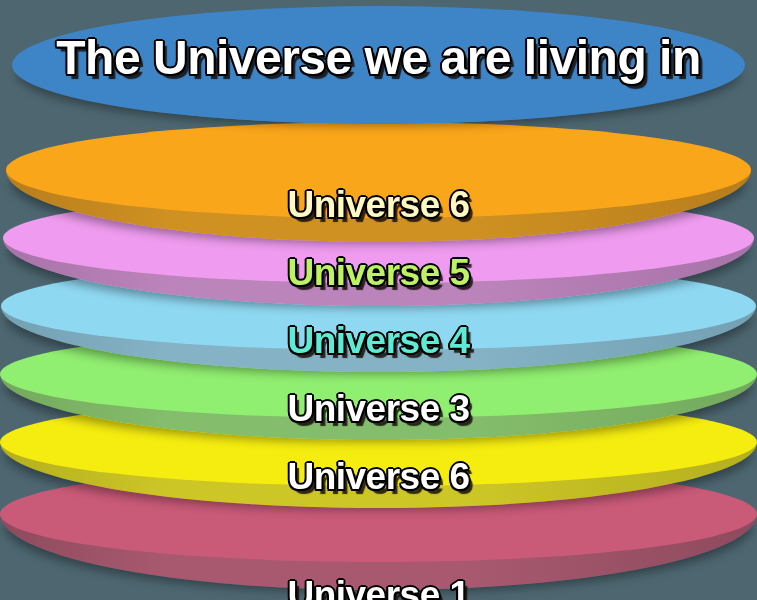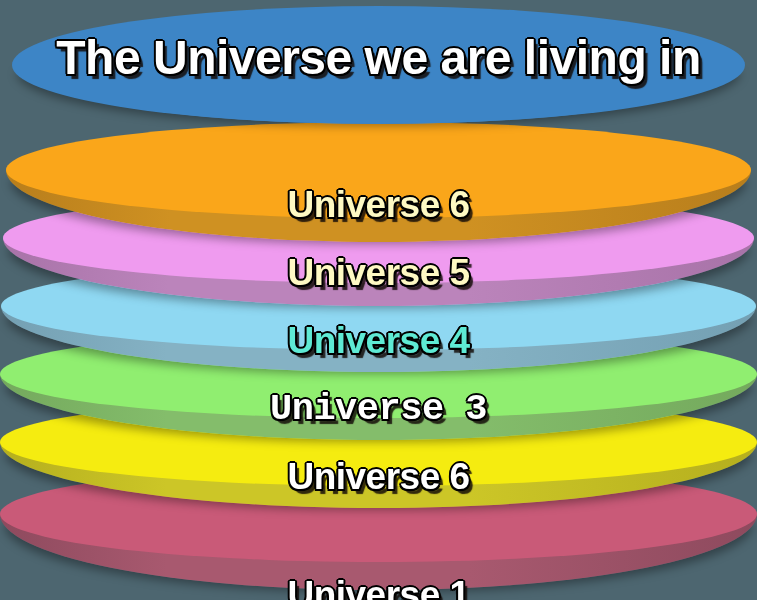--- a/index.html
+++ b/index.html
@@ -83,31 +83,31 @@
       <div class="label sub" style="top: 536px; color: rgb(255, 255, 255); margin-top: 38px;">Universe 1</div>
     </div>
     <div class="layer" style="left: 0px; width: 757px; top: 0px; z-index: 11;">
       <div class="wall" style="top: 442px; height: 66px; background: linear-gradient(to right, rgb(181, 175, 30) 0%, rgb(204, 198, 39) 22%, rgb(204, 198, 39) 62%, rgb(181, 175, 30) 100%); box-shadow: rgba(0, 0, 0, 0.35) 0px 6px 10px -4px;"></div>
       <div class="top" style="top: 398px; height: 88px; background: rgb(245, 236, 16);"></div>
       <div class="label sub" style="top: 456px; color: rgb(255, 255, 255);">Universe 6</div>
     </div>
     <div class="layer" style="left: 0px; width: 757px; top: 0px; z-index: 12;">
       <div class="wall" style="top: 374px; height: 66px; background: linear-gradient(to right, rgb(116, 169, 93) 0%, rgb(132, 189, 107) 22%, rgb(132, 189, 107) 62%, rgb(116, 169, 93) 100%); box-shadow: rgba(0, 0, 0, 0.35) 0px 6px 10px -4px;"></div>
       <div class="top" style="top: 330px; height: 88px; background: rgb(144, 238, 112);"></div>
-      <div class="label sub" style="top: 388px; color: rgb(255, 255, 255); font-family: Liberation Mono, monospace;">Universe 3</div>
+      <div class="label sub" style="top: 388px; color: rgb(255, 255, 255);">Universe 3</div>
     </div>
     <div class="layer" style="left: 1px; width: 755px; top: 0px; z-index: 13;">
       <div class="wall" style="top: 306px; height: 66px; background: linear-gradient(to right, rgb(116, 160, 179) 0%, rgb(133, 178, 196) 22%, rgb(133, 178, 196) 62%, rgb(116, 160, 179) 100%); box-shadow: rgba(0, 0, 0, 0.35) 0px 6px 10px -4px;"></div>
       <div class="top" style="top: 262px; height: 88px; background: rgb(143, 216, 242);"></div>
       <div class="label sub" style="top: 320px; color: #5eead4;">Universe 4</div>
     </div>
     <div class="layer" style="left: 3px; width: 751px; top: 0px; z-index: 14;">
       <div class="wall" style="top: 238px; height: 68px; background: linear-gradient(to right, rgb(168, 115, 168) 0%, rgb(187, 132, 187) 22%, rgb(187, 132, 187) 62%, rgb(168, 115, 168) 100%); box-shadow: rgba(0, 0, 0, 0.35) 0px 6px 10px -4px;"></div>
       <div class="top" style="top: 193px; height: 90px; background: rgb(239, 155, 239);"></div>
-      <div class="label sub" style="top: 252px; color: #fef9c3;">Universe 5</div>
+      <div class="label sub" style="top: 252px; color: #bef264;">Universe 5</div>
     </div>
     <div class="layer" style="left: 6px; width: 745px; top: 0px; z-index: 15;">
       <div class="wall" style="top: 170px; height: 72px; background: linear-gradient(to right, rgb(184, 126, 28) 0%, rgb(207, 145, 34) 22%, rgb(207, 145, 34) 62%, rgb(184, 126, 28) 100%); box-shadow: rgba(0, 0, 0, 0.35) 0px 6px 10px -4px;"></div>
       <div class="top" style="top: 122px; height: 96px; background: rgb(250, 166, 26);"></div>
       <div class="label sub" style="top: 184px; color: #fef9c3;">Universe 6</div>
     </div>
     <div class="layer" style="left: 12px; width: 733px; top: 0px; z-index: 16;">
       <div class="wall" style="top: 62px; height: 62px; background: linear-gradient(to right, rgb(61, 108, 151) 0%, rgb(70, 121, 168) 22%, rgb(70, 121, 168) 62%, rgb(61, 108, 151) 100%); box-shadow: rgba(0, 0, 0, 0.35) 0px 6px 10px -4px;"></div>
       <div class="top" style="top: 6px; height: 118px; background: rgb(61, 133, 198);"></div>
       <div class="label title" style="top: 30px; color: rgb(255, 255, 255);">The Universe we are living in</div>

